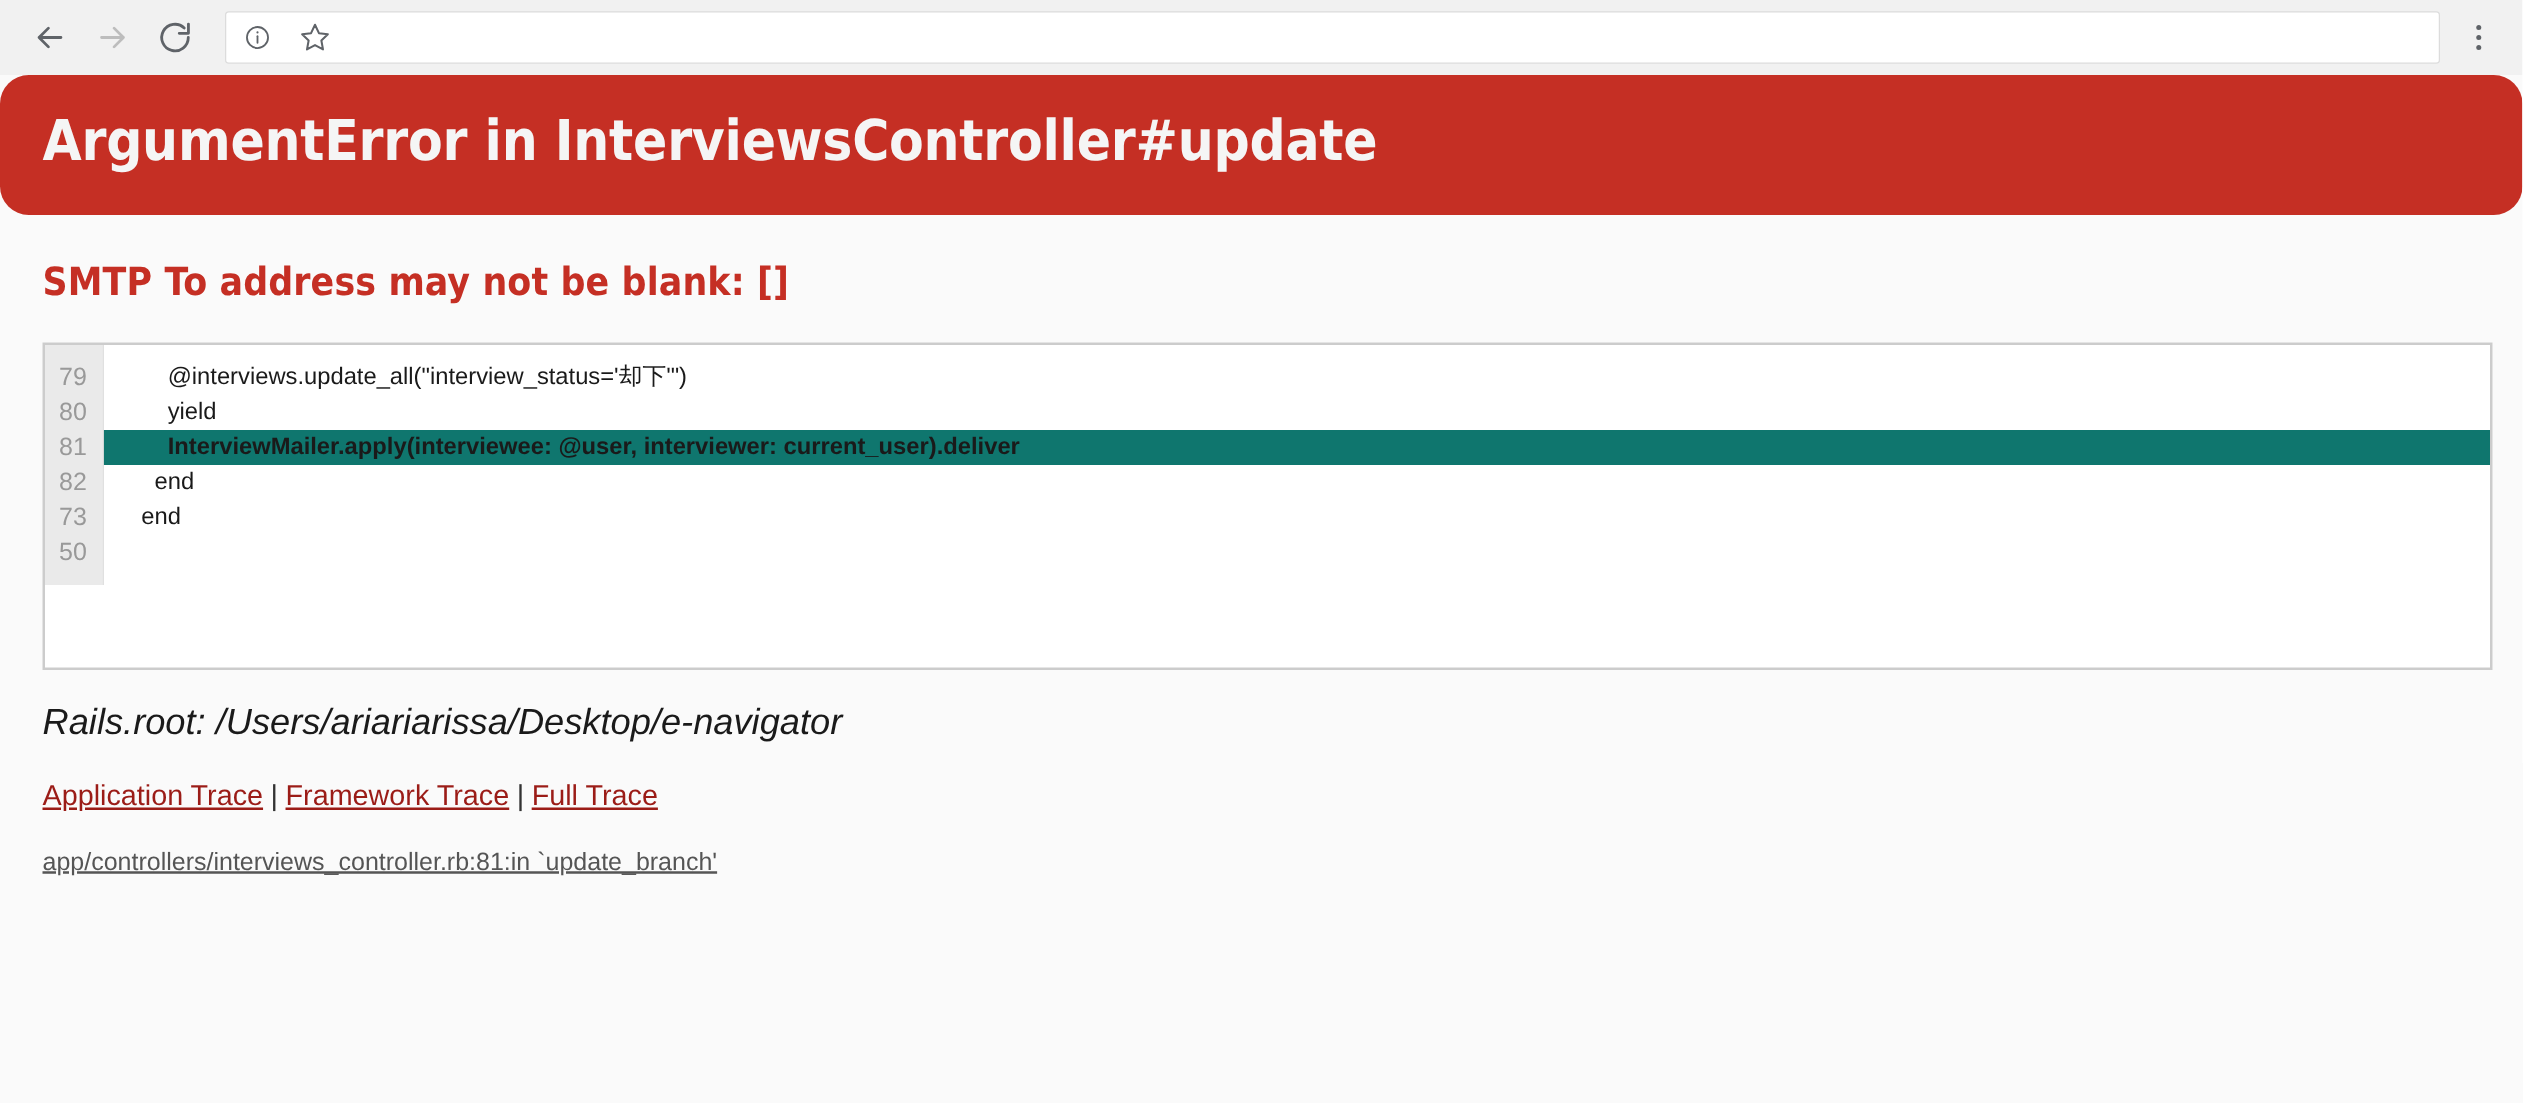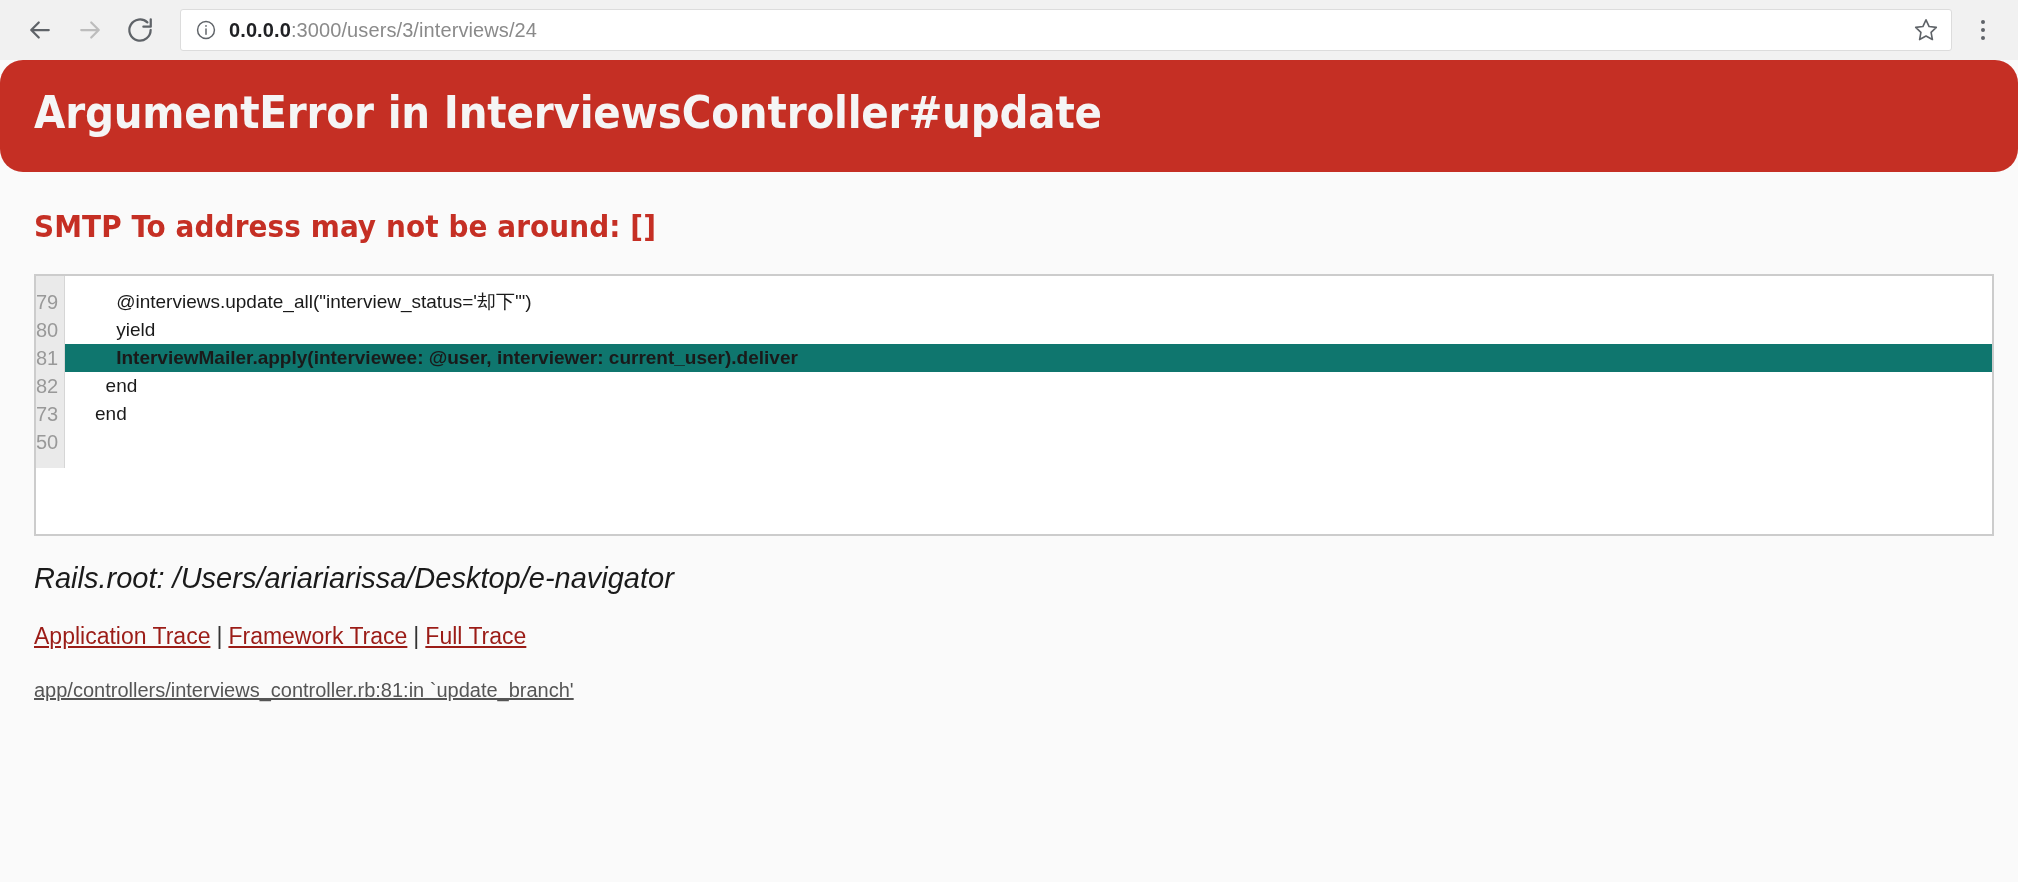--- a/index.html
+++ b/index.html
@@ -147,21 +147,21 @@
     width: 100%;
     border-collapse: collapse;
     table-layout: fixed;
     background: #ffffff;
   }
   .code-table td {
     padding: 0;
     vertical-align: top;
   }
   .gutter-cell {
-    width: 28px;
+    width: 46px;
     background: #eaeaea;
     border-right: 1px solid #d6d6d6;
   }
   .gutter-inner {
     padding: 12px 0 12px 0;
   }
   .gutter-inner .ln {
     display: block;
     height: 28px;
     line-height: 28px;
@@ -247,42 +247,41 @@
   </div>
 
   <div class="omnibox">
     <span class="info-icon">
       <svg width="22" height="22" viewBox="0 0 24 24" fill="none" stroke="#5f6368" stroke-width="1.6">
         <circle cx="12" cy="12" r="9.2"></circle>
         <circle cx="12" cy="7.6" r="0.95" fill="#5f6368" stroke="none"></circle>
         <path d="M12 10.8 V16.6" stroke-linecap="round"></path>
       </svg>
     </span>
-    <span class="url-text"><span class="url-host">0.0.0.0</span><span>:3000/users/3/interviews/24</span></span>
     <span class="star-icon">
       <svg width="26" height="26" viewBox="0 0 24 24" fill="none" stroke="#5f6368" stroke-width="1.5">
         <path d="M12 2.6 L14.9 8.8 L21.5 9.6 L16.7 14.2 L17.9 20.8 L12 17.6 L6.1 20.8 L7.3 14.2 L2.5 9.6 L9.1 8.8 Z" stroke-linejoin="round"></path>
       </svg>
     </span>
   </div>
 
   <div class="menu-dots">
     <span></span>
     <span></span>
     <span></span>
   </div>
 </div>
 
 <div class="page">
 
   <div class="error-banner">
     <h1>ArgumentError in InterviewsController#update</h1>
   </div>
 
-  <p class="error-detail">SMTP To address may not be around: []</p>
+  <p class="error-detail">SMTP To address may not be blank: []</p>
 
   <div class="source-box">
 
     <table class="code-table">
       <tbody>
           <tr>
         <td class="gutter-cell">
           <div class="gutter-inner" id="gutter-lines">
                 <span class="ln">79</span>
                 <span class="ln">80</span>

